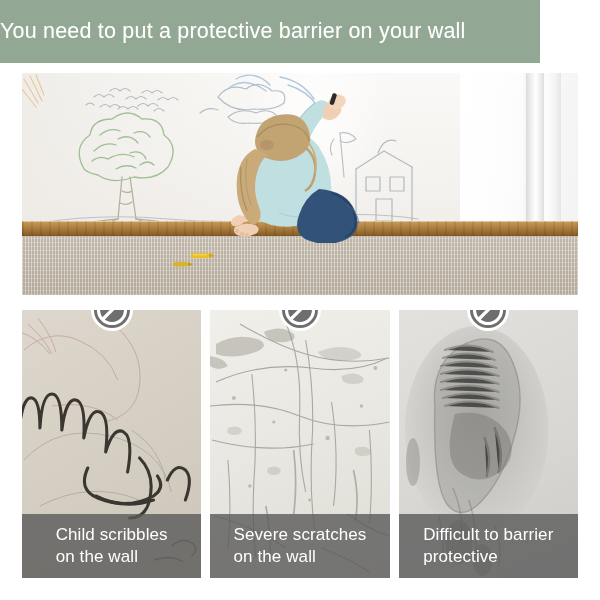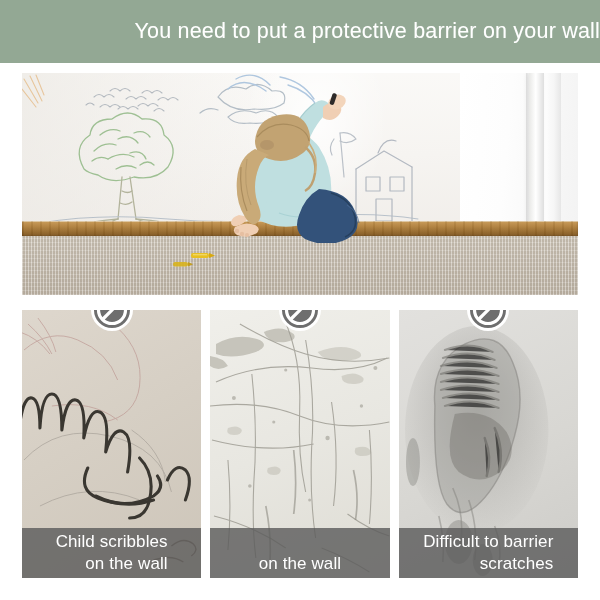--- a/index.html
+++ b/index.html
@@ -4,22 +4,22 @@
 <style>
   html,body{margin:0;padding:0;}
   body{
     width:600px;height:600px;overflow:hidden;background:#ffffff;
     font-family:"Liberation Sans","DejaVu Sans",sans-serif;
   }
   .page{position:relative;width:600px;height:600px;background:#fff;}
 
   
   .header{
-    position:absolute;left:0;top:0;width:600px;height:63px;
-    background:#93a894;display:flex;align-items:center;justify-content:flex-end;
+    position:absolute;left:0;top:0;width:540px;height:63px;
+    background:#93a894;display:flex;align-items:center;justify-content:flex-start;
   }
   .header-title{
     color:#ffffff;font-size:21.5px;letter-spacing:.2px;white-space:nowrap;
     font-weight:400;text-shadow:0 0 1px rgba(255,255,255,.25);
   }
 
   
   .hero{
     position:absolute;left:22px;top:73px;width:556px;height:222px;
     overflow:hidden;background:#f4f2ee;
@@ -87,23 +87,23 @@
   
   .panels{position:absolute;left:22px;top:310px;width:556px;height:268px;display:flex;gap:9px;}
   .panel{position:relative;flex:1;overflow:hidden;background:#ddd9d2;}
   .panel-img{position:absolute;inset:0;}
 
   .p1-bg{background:linear-gradient(150deg,#ded7cd 0%,#d6cfc4 45%,#cdc5b9 100%);}
   .p2-bg{background:linear-gradient(160deg,#f0efea 0%,#e8e7e1 50%,#dedcd4 100%);}
   .p3-bg{background:linear-gradient(155deg,#e2e1de 0%,#d8d7d3 55%,#cdccc8 100%);}
 
   .caption{
-    position:absolute;left:0;right:0;bottom:0;height:50px;
+    position:absolute;left:0;right:0;bottom:0;height:64px;
     background:rgba(90,90,90,.80);
-    display:flex;align-items:center;justify-content:center;text-align:right;
+    display:flex;align-items:center;justify-content:center;text-align:left;
     color:#fff;font-size:17px;line-height:1.28;letter-spacing:.1px;padding:0 6px;
     box-sizing:border-box;
   }
 
   
   .ban{
     position:absolute;top:-22px;left:50%;transform:translateX(-50%);
     width:44px;height:44px;z-index:5;
   }
 </style>
@@ -362,21 +362,21 @@
       <div class="ban">
         <svg viewBox="0 0 44 44">
           <circle cx="22" cy="22" r="21" fill="#ffffff"></circle>
           <circle cx="22" cy="22" r="18" fill="#6e6e6e"></circle>
           <circle cx="22" cy="22" r="13.5" fill="none" stroke="#ffffff" stroke-width="3.2"></circle>
           <line x1="13" y1="31" x2="31" y2="13" stroke="#ffffff" stroke-width="3.2" stroke-linecap="round"></line>
         </svg>
       </div>
       <div class="caption">
         <span>
-          <br>
+          <span>Severe scratches</span><br>
           <span>on the wall</span>
         </span>
       </div>
     </div>
 
     <div class="panel">
       <div class="panel-img p3-bg">
         <svg viewBox="0 0 180 268" preserveAspectRatio="none" style="width:100%;height:100%;">
           <defs>
             <radialGradient id="smudge" cx="50%" cy="40%" r="62%">
@@ -424,19 +424,19 @@
         <svg viewBox="0 0 44 44">
           <circle cx="22" cy="22" r="21" fill="#ffffff"></circle>
           <circle cx="22" cy="22" r="18" fill="#6e6e6e"></circle>
           <circle cx="22" cy="22" r="13.5" fill="none" stroke="#ffffff" stroke-width="3.2"></circle>
           <line x1="13" y1="31" x2="31" y2="13" stroke="#ffffff" stroke-width="3.2" stroke-linecap="round"></line>
         </svg>
       </div>
       <div class="caption">
         <span>
           <span>Difficult to barrier</span><br>
-          <span>scratches</span>
+          <span>protective</span>
         </span>
       </div>
     </div>
 
   </div>
 </div>
 
 </body></html>

